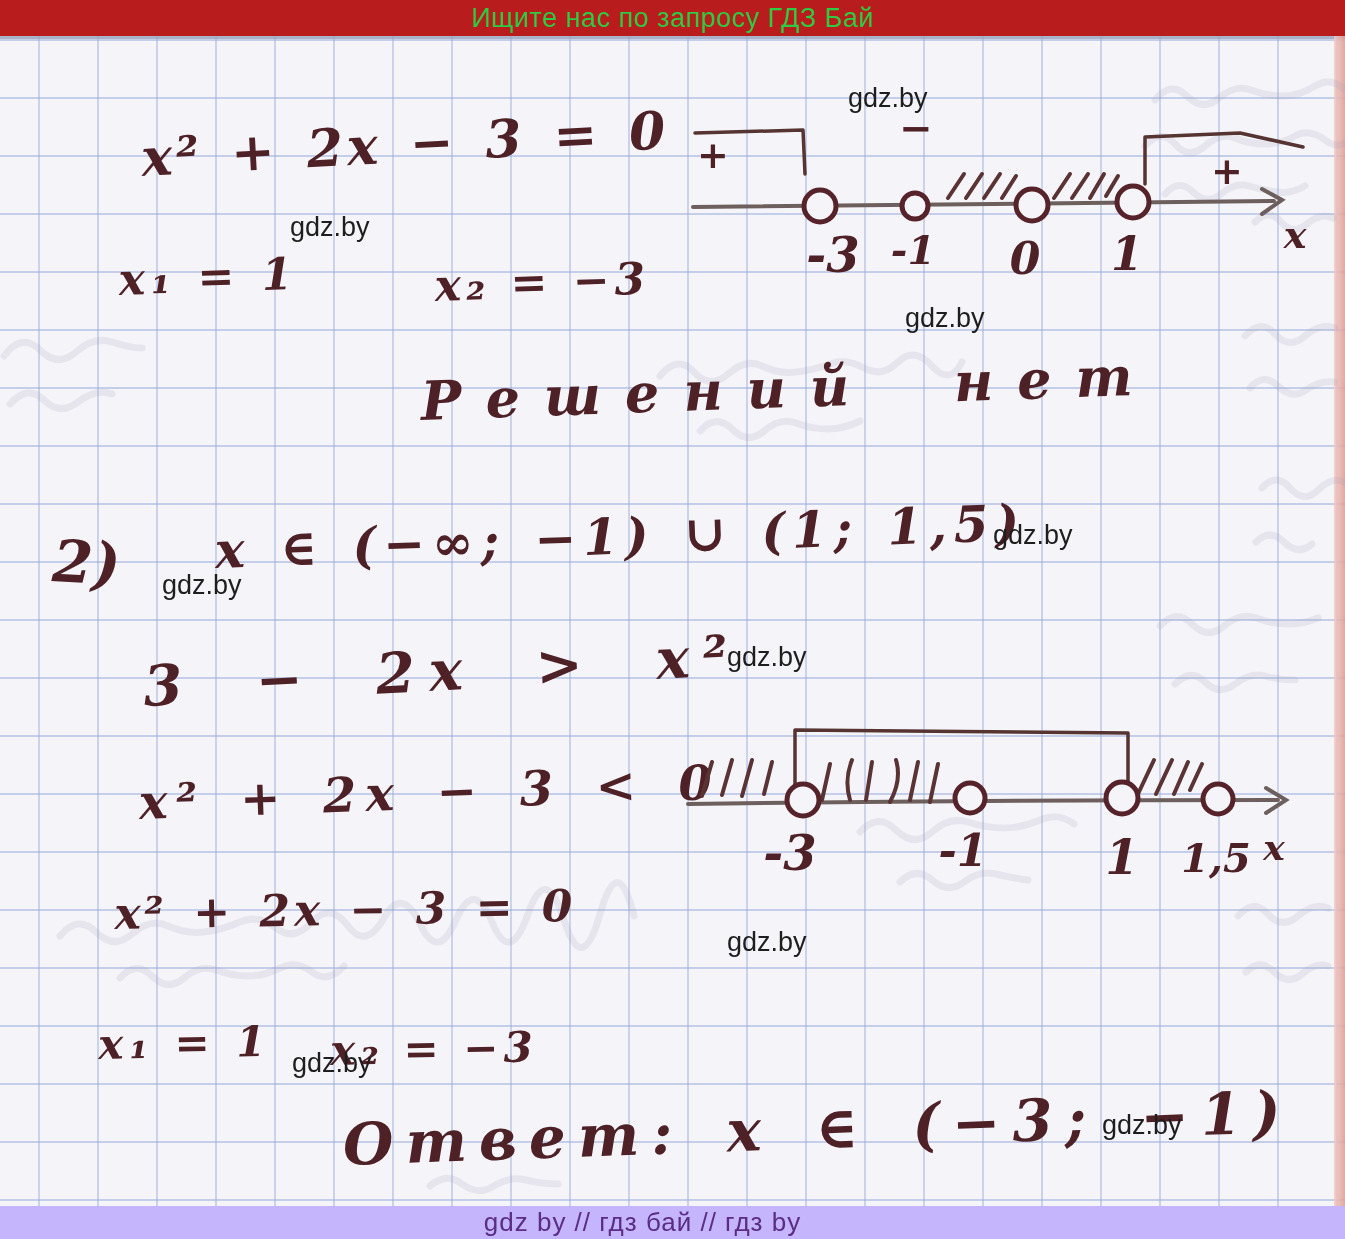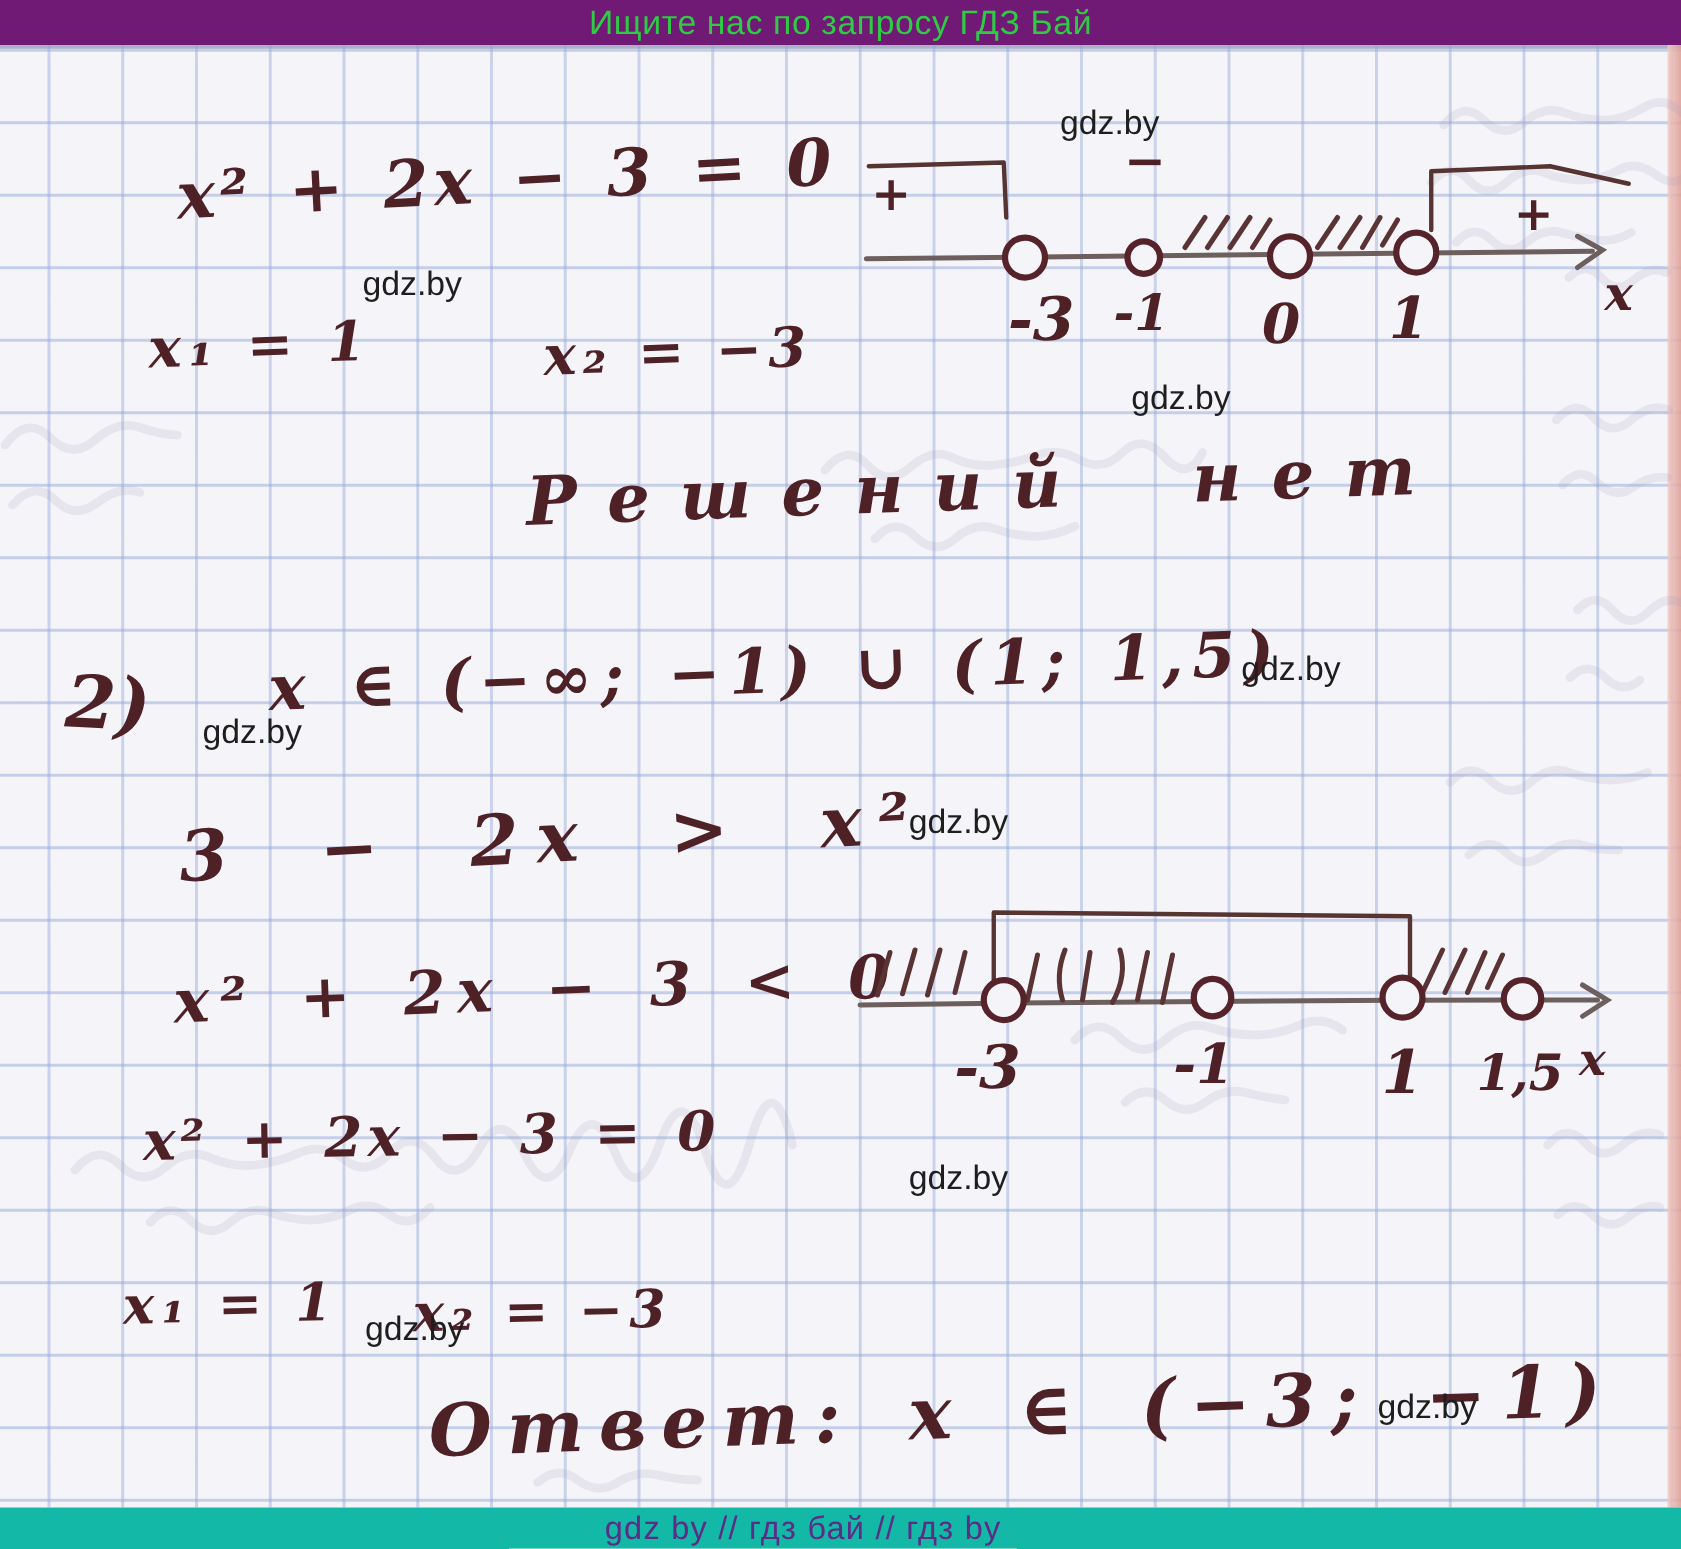--- a/index.html
+++ b/index.html
@@ -2,21 +2,21 @@
 <html><head>
 <meta charset="utf-8">
 <style>
   html,body{margin:0;padding:0;}
   body{
     width:1345px;height:1239px;position:relative;overflow:hidden;
     background:#ffffff;font-family:"Liberation Sans",sans-serif;
   }
   
   .promo-band{
-    position:absolute;left:0;top:0;width:1345px;height:36px;background:#701a75;
+    position:absolute;left:0;top:0;width:1345px;height:36px;background:#b91c1c;
     display:flex;align-items:center;justify-content:center;
   }
   .promo-text{
     color:#2ecc42;font-size:27px;font-weight:500;letter-spacing:.5px;
     font-family:"Liberation Sans",sans-serif;
   }
   
   .paper{
     position:absolute;left:0;top:36px;width:1345px;height:1170px;
     background-color:#f5f5f9;
@@ -63,21 +63,21 @@
   .nl .stroke{stroke:#5a3334;stroke-width:4;fill:none;stroke-linecap:round;}
   .nl .bracket{stroke:#553432;stroke-width:3.5;fill:none;stroke-linecap:round;stroke-linejoin:round;}
   .nl text{
     fill:#4e2127;font-family:"DejaVu Serif",serif;font-style:italic;font-weight:700;
   }
   
   .ghosts{position:absolute;left:0;top:0;overflow:visible;}
   .ghosts path{stroke:#a39cb5;stroke-width:7;fill:none;opacity:.17;stroke-linecap:round;}
   
   .footer-band{
-    position:absolute;left:0;top:1206px;width:1345px;height:33px;background:#14b8a6;
+    position:absolute;left:0;top:1206px;width:1345px;height:33px;background:#c4b5fd;
     display:flex;align-items:center;justify-content:center;
   }
   .footer-text{
     color:#5b2d86;font-size:26px;font-weight:500;letter-spacing:1px;
     transform:translateX(-30px);
   }
 </style>
 </head>
 <body>
 

